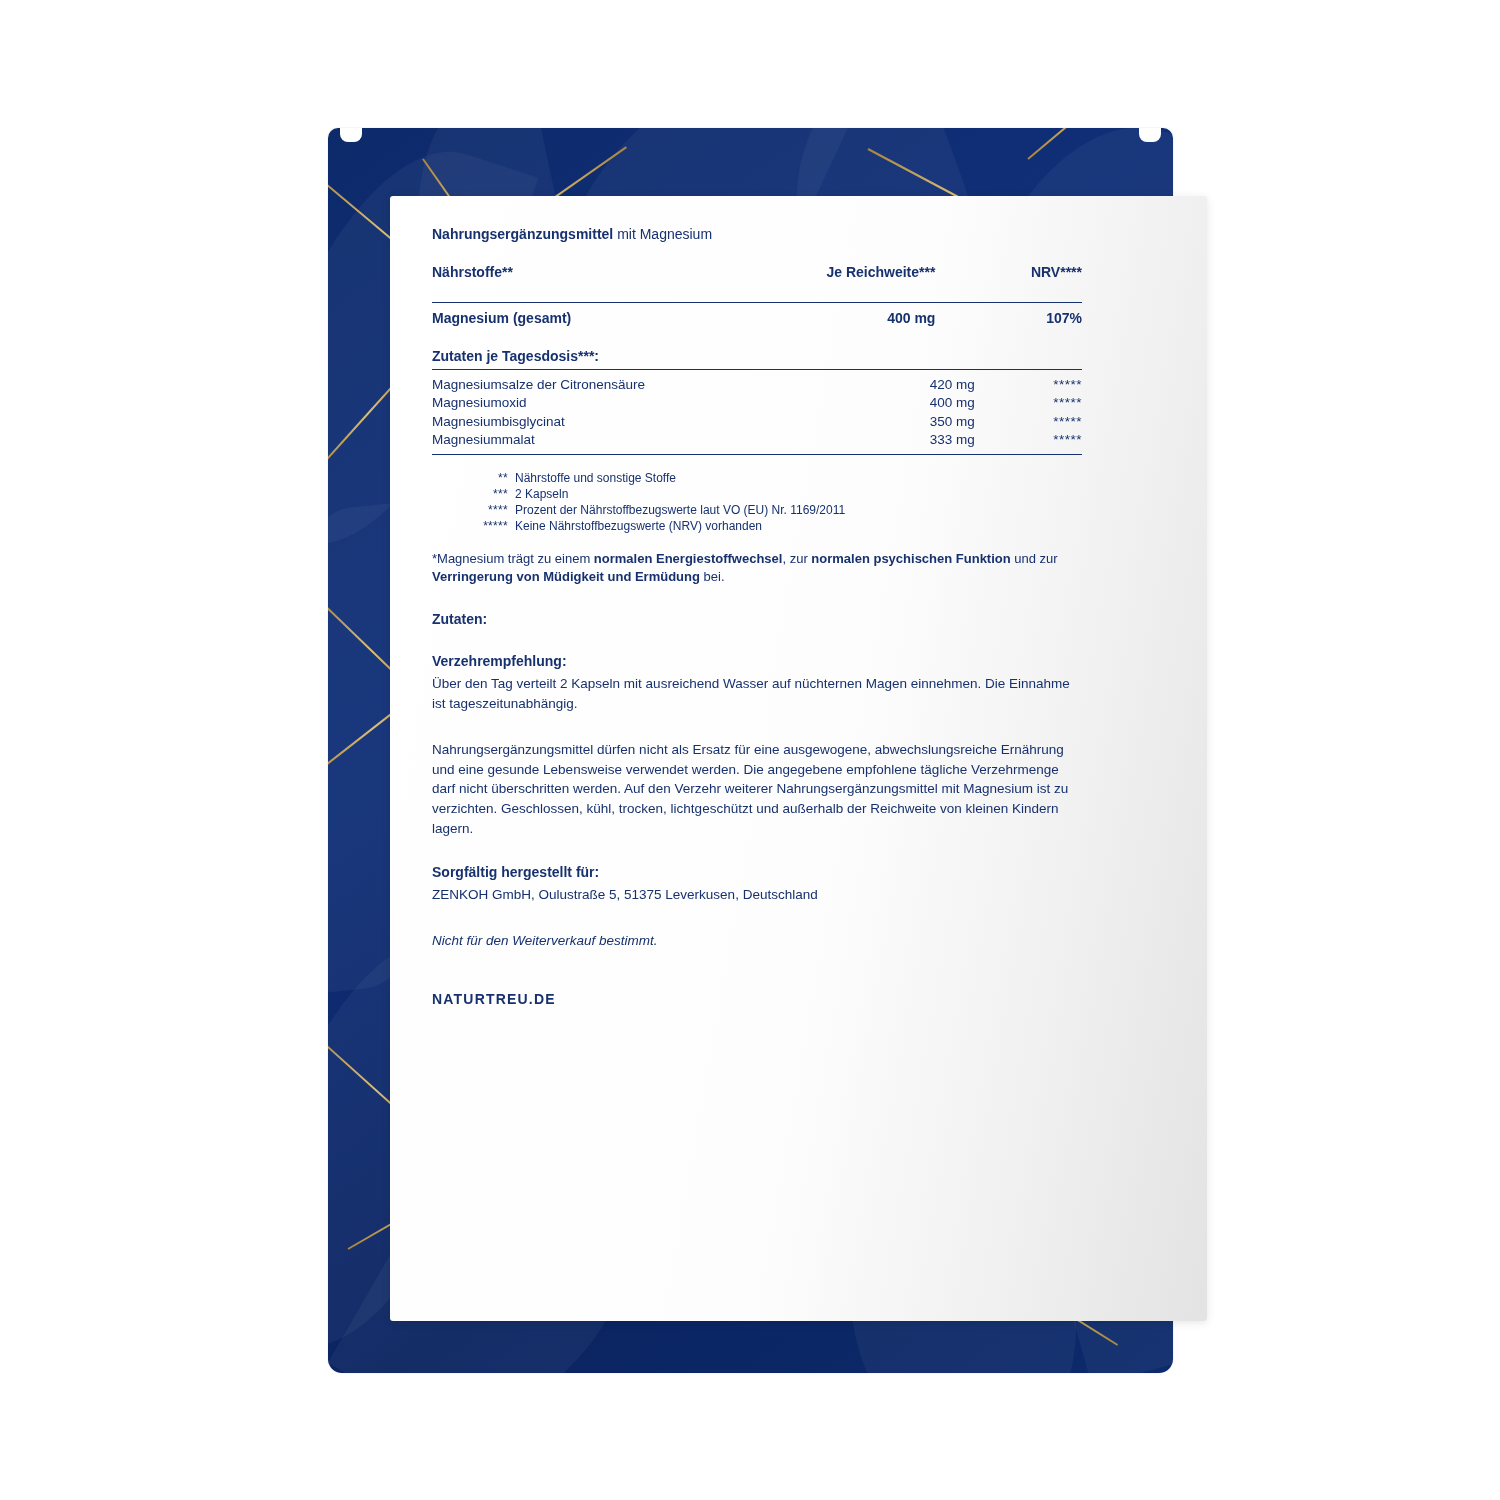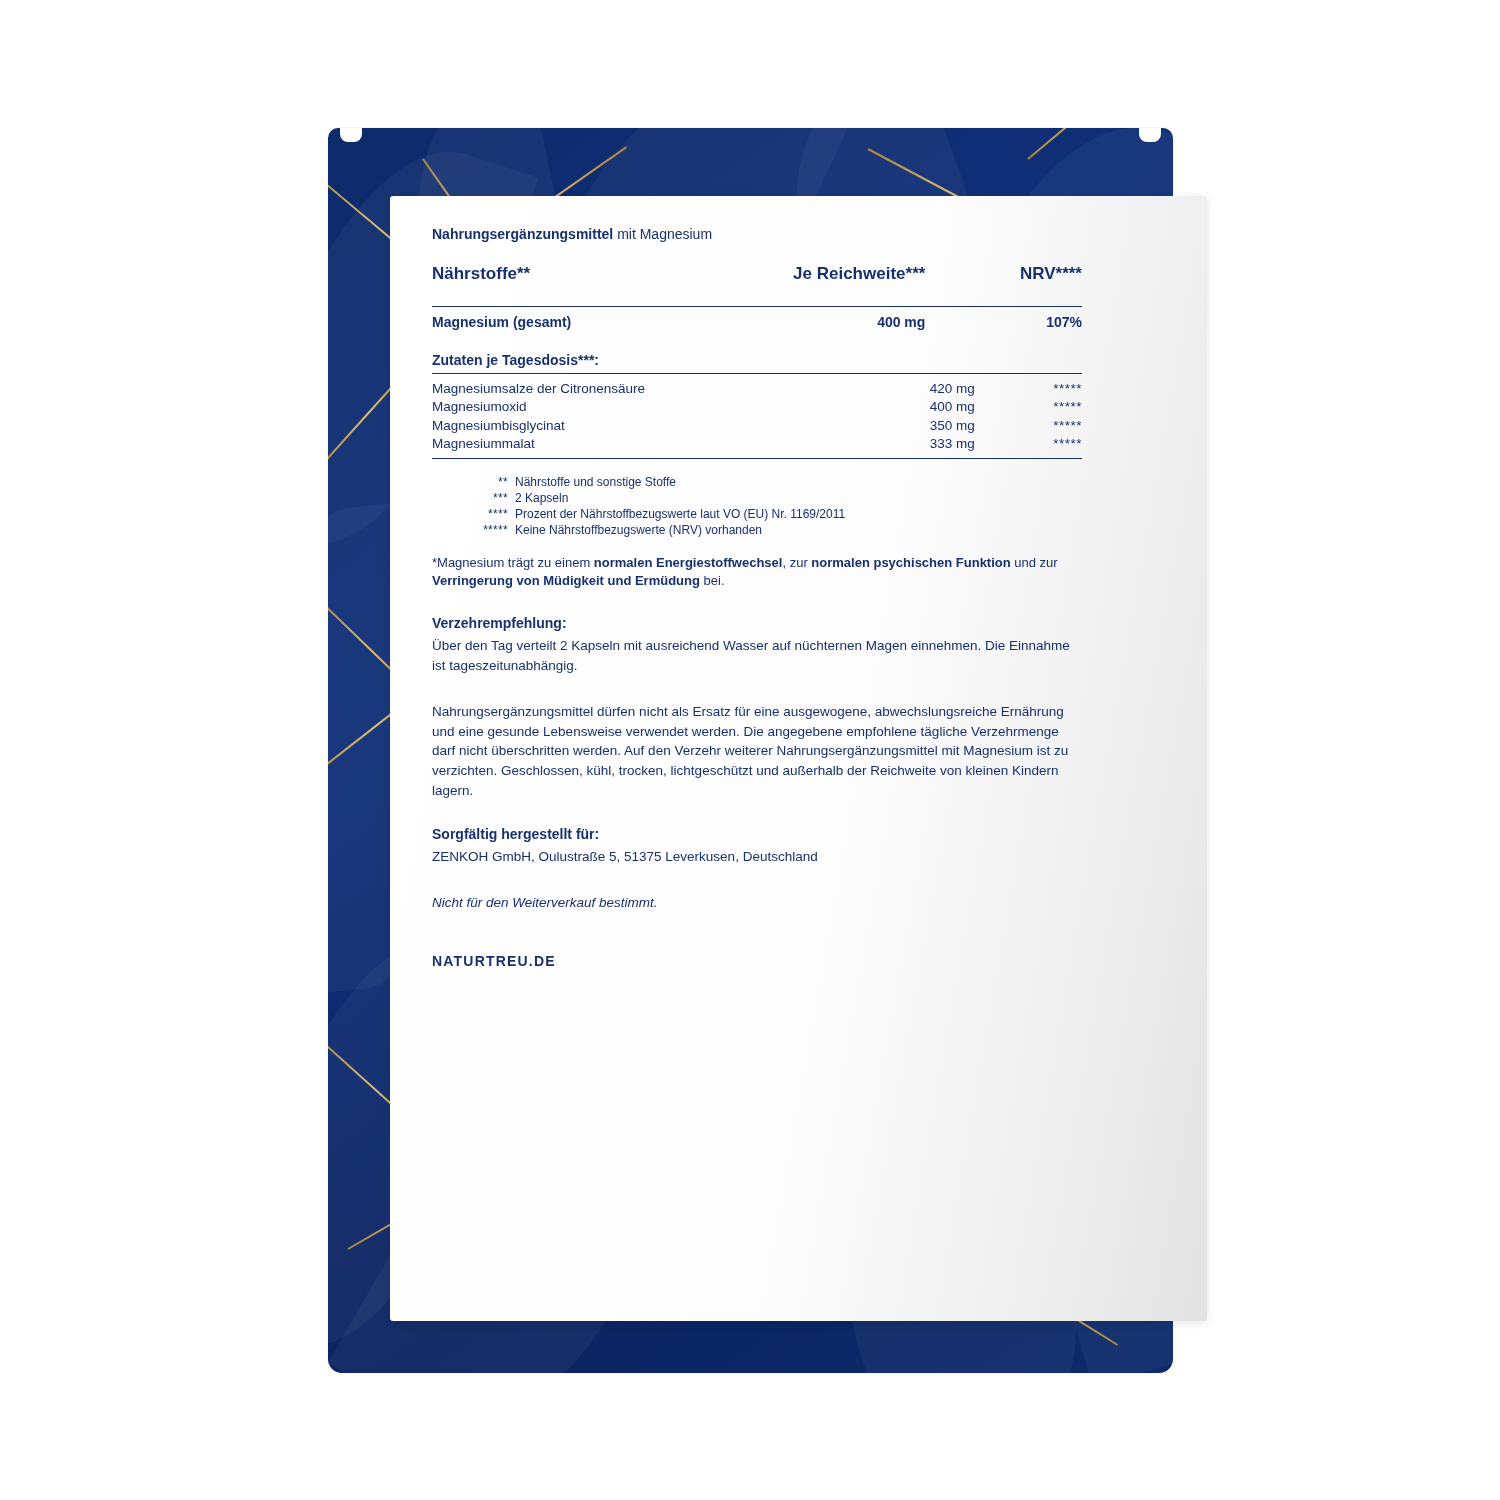--- a/index.html
+++ b/index.html
@@ -83,21 +83,21 @@
   table.nutri {
     width: 100%;
     border-collapse: collapse;
     font-size: 14px;
     color: #17316f;
   }
   table.nutri th {
     text-align: left;
     font-weight: 700;
     padding: 0 0 22px 0;
-    font-size: 17px;
+    font-size: 14px;
     margin-top: 48px;
   }
   table.nutri th.c { text-align: right; padding-right: 52px; }
   table.nutri th.r { text-align: right; }
   table.nutri td {
     padding: 7px 0 6px 0;
     font-size: 14px;
     font-weight: 700;
     margin-top: 16px;
   }
@@ -272,20 +272,21 @@
         </div>
         <div class="fn-row">
           <span class="fn-mark">*****</span>
           <span>Keine Nährstoffbezugswerte (NRV) vorhanden</span>
         </div>
       </div>
 
       <div class="claim"><span>*Magnesium trägt zu einem </span><b>normalen Energiestoffwechsel</b><span>, zur </span><b>normalen psychischen Funktion</b><span> und zur </span><b>Verringerung von Müdigkeit und Ermüdung</b><span> bei.</span></div>
 
       <div class="block">
+        <h4>Zutaten:</h4>
       </div>
 
       <div class="block">
         <h4>Verzehrempfehlung:</h4>
         <p>Über den Tag verteilt 2 Kapseln mit ausreichend Wasser auf nüchternen Magen einnehmen. Die Einnahme ist tageszeitunabhängig.</p>
       </div>
 
       <div class="block">
         <p>Nahrungsergänzungsmittel dürfen nicht als Ersatz für eine ausgewogene, abwechslungsreiche Ernährung und eine gesunde Lebensweise verwendet werden. Die angegebene empfohlene tägliche Verzehrmenge darf nicht überschritten werden. Auf den Verzehr weiterer Nahrungsergänzungsmittel mit Magnesium ist zu verzichten. Geschlossen, kühl, trocken, lichtgeschützt und außerhalb der Reichweite von kleinen Kindern lagern.</p>
       </div>

